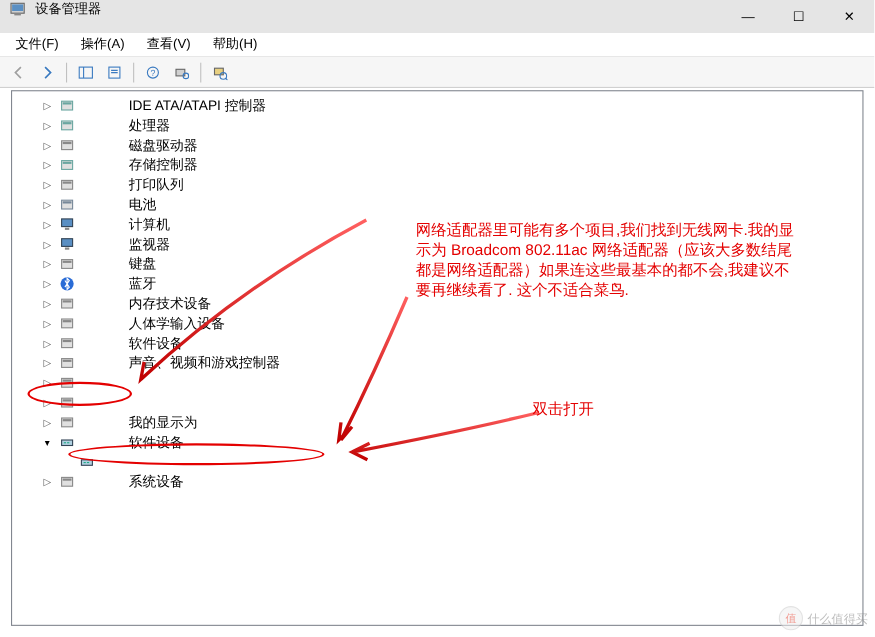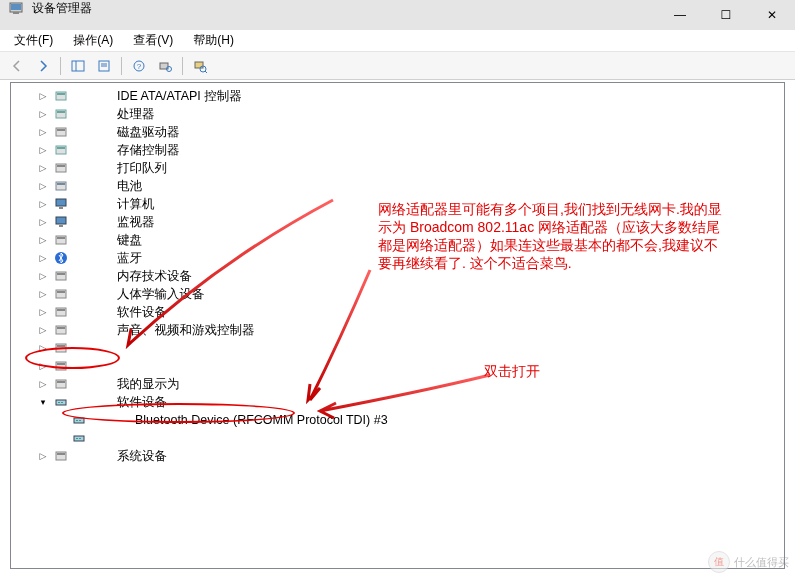--- a/index.html
+++ b/index.html
@@ -346,31 +346,20 @@
   <div class="child-container">
           <div class="node-row">
       <span style="width:36px"></span>
       <span class="node-icon">
               <svg width="14" height="14" viewBox="0 0 14 14">
                 <rect x="2" y="5" width="10" height="5" fill="#b0d0e0" stroke="#345"></rect>
                 <rect x="4" y="7" width="2" height="1" fill="#2a8"></rect>
                 <rect x="7" y="7" width="2" height="1" fill="#2a8"></rect>
               </svg>
             </span>
-      <span class="node-label">Bluetooth Device (RFCOMM Protocol TDI) #3</span>
-    </div>
-          <div class="node-row">
-      <span style="width:36px"></span>
-      <span class="node-icon">
-              <svg width="14" height="14" viewBox="0 0 14 14">
-                <rect x="2" y="5" width="10" height="5" fill="#b0d0e0" stroke="#345"></rect>
-                <rect x="4" y="7" width="2" height="1" fill="#2a8"></rect>
-                <rect x="7" y="7" width="2" height="1" fill="#2a8"></rect>
-              </svg>
-            </span>
     </div>
         </div>
       </div>
       <div class="tree-node">
   <div class="node-row">
     <span style="width:18px"></span>
     <span class="expander">▷</span>
     <span class="node-icon">
             <svg width="14" height="14" viewBox="0 0 14 14">
               <rect x="2" y="3" width="10" height="8" fill="#e0e0e0" stroke="#888"></rect>

